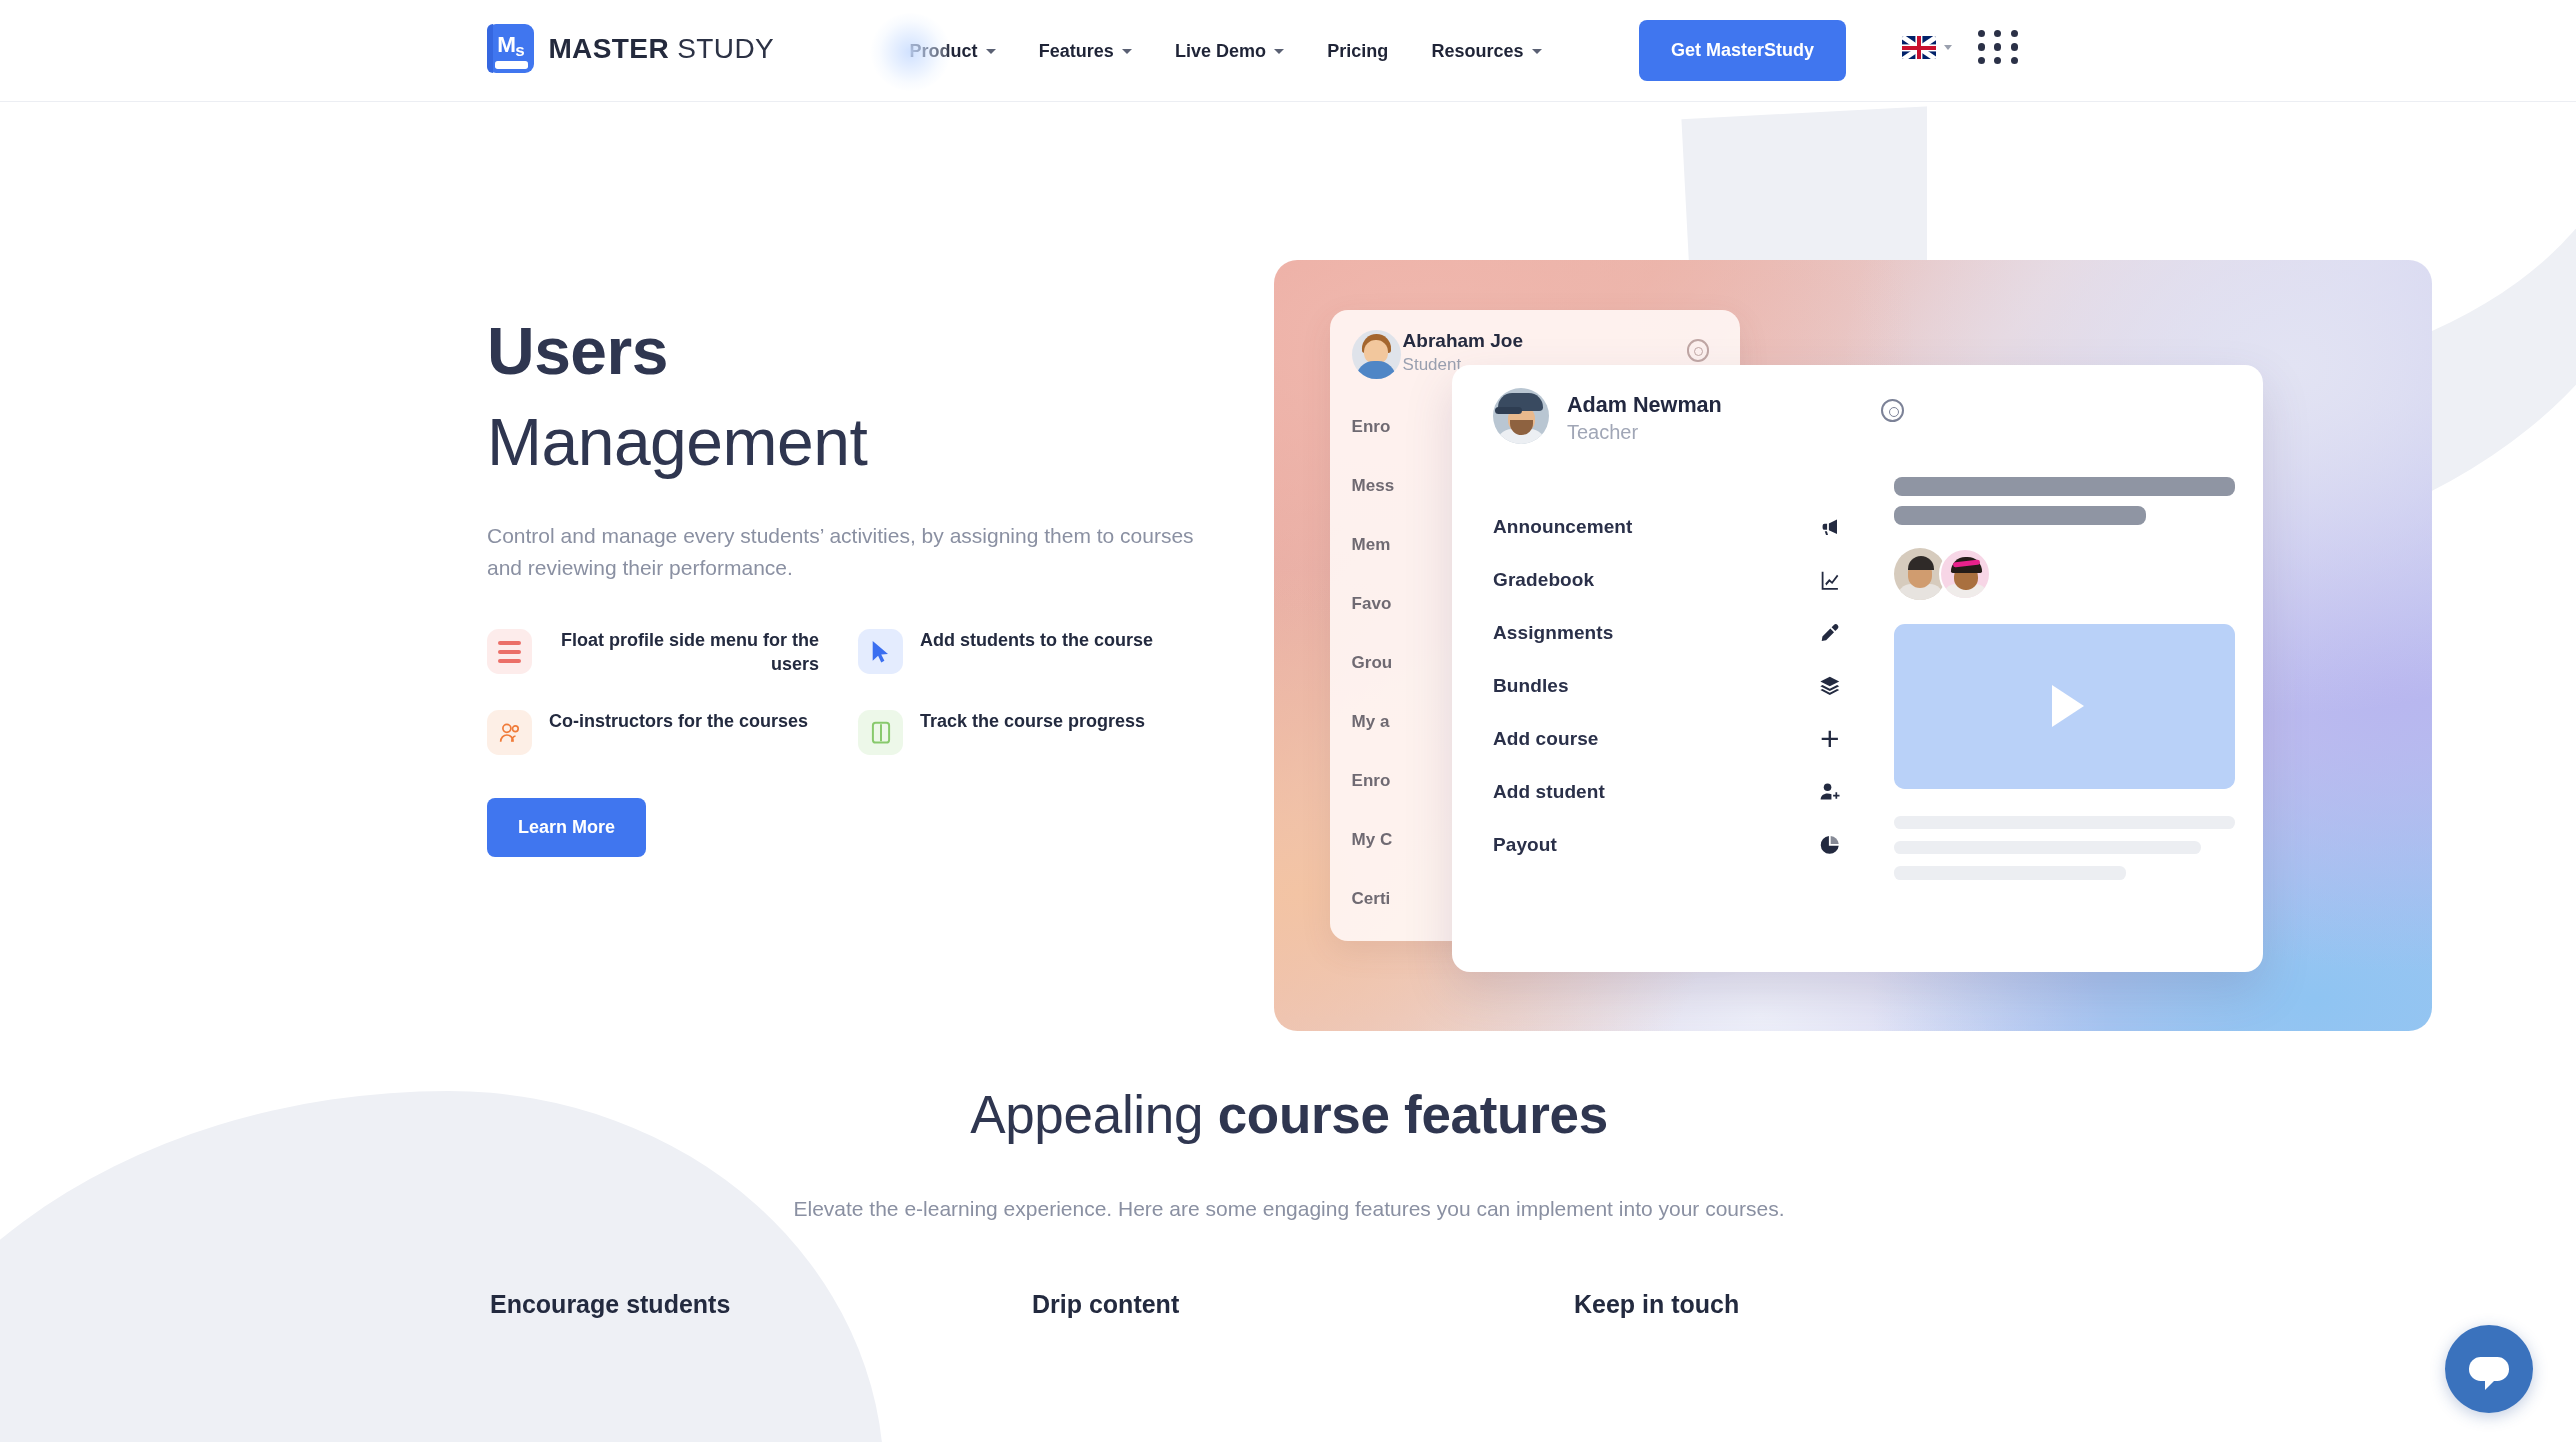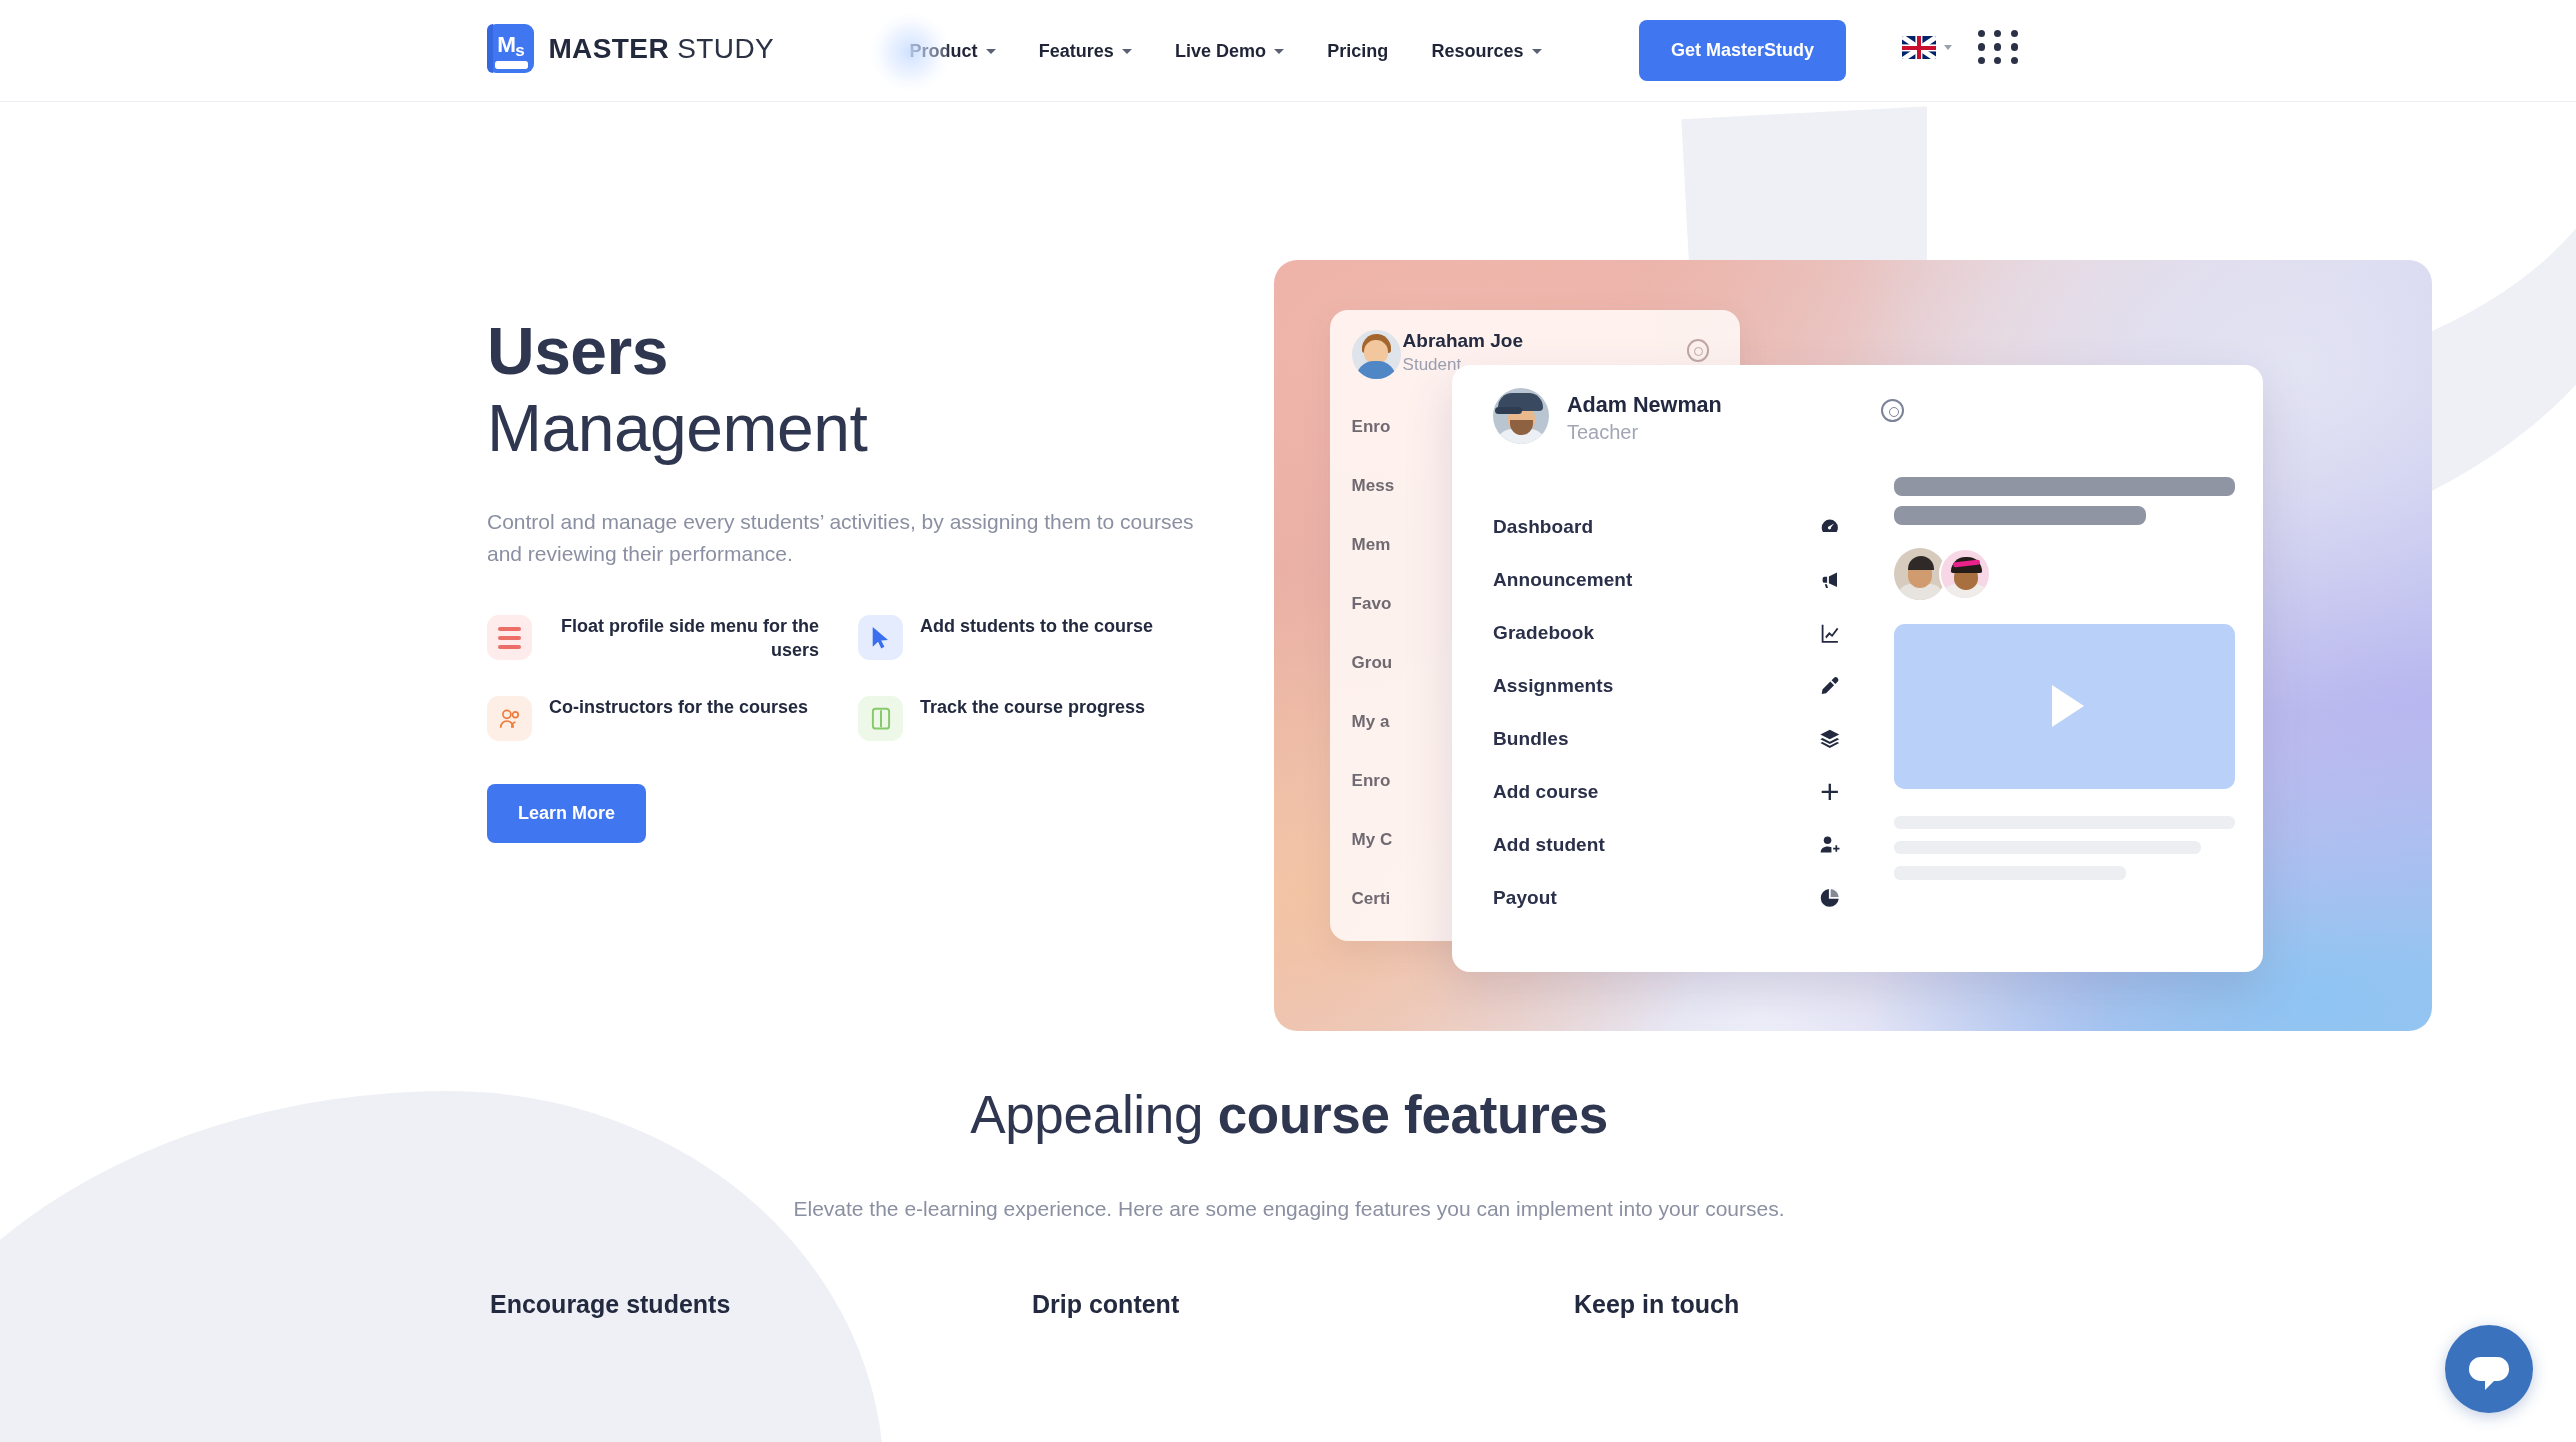--- a/index.html
+++ b/index.html
@@ -113,21 +113,21 @@
   .flag i.cross-v2 { position:absolute; left:50%; top:0; width:4px; height:100%; background:#C8102E; transform:translateX(-50%); z-index:3;}
   .flag i.cross-h2 { position:absolute; top:50%; left:0; height:4px; width:100%; background:#C8102E; transform:translateY(-50%); z-index:3;}
   .caret-sm { width:0;height:0;border-left:4.5px solid transparent;border-right:4.5px solid transparent;border-top:5.4px solid #9aa0ae; }
   .grid-dots { position: absolute; left: 1978px; top: 30px; display: grid; grid-template-columns: repeat(3, 10px); gap: 6.3px; cursor: pointer; }
   .grid-dots i { width: 7.2px; height: 7.2px; border-radius: 50%; background: #2b3147; display:block; }
 
   
   .hero { position: absolute; top: 102px; left: 0; width: 2576px; height: 982px; z-index: 10; }
   .hero-left { position: absolute; left: 487px; top: 215px; width: 757px; }
   .h1-bold { font-size: 66px; font-weight: 700; color: #2f3650; line-height: 1.06; letter-spacing: -0.5px; }
-  .h1-light { font-size: 66px; font-weight: 300; color: #2f3650; line-height: 1.12; letter-spacing: -0.5px; margin-top: 5px; }
+  .h1-light { font-size: 66px; font-weight: 300; color: #2f3650; line-height: 1.12; letter-spacing: -0.5px; margin-top: 19px; }
   .hero-sub { margin-top: 40px; font-size: 21px; line-height: 1.52; color: #8a90a2; max-width: 735px; font-weight: 400; }
 
   .feat-grid {
     margin-top: 44px; display: grid;
     grid-template-columns: 371px 371px; row-gap: 32px; column-gap: 0; text-align: right;
   }
   .feat { display: flex; align-items: flex-start; gap: 17px; }
   .feat-ico {
     flex: 0 0 auto; width: 45px; height: 45px; border-radius: 11.7px;
     display: flex; align-items: center; justify-content: center; margin-top: 1.8px;
@@ -435,28 +435,20 @@
           </div>
           <div>
             <div class="cf-name">Adam Newman</div>
             <div class="cf-role">Teacher</div>
           </div>
           <div class="gear2"></div>
         </div>
 
         <div class="menu">
 
-          <div class="menu-row">
-            <span class="lbl">Dashboard</span>
-            <span class="ic">
-              <svg viewBox="0 0 24 24">
-                  <path d="M12 4a9 9 0 0 0-9 9 8.9 8.9 0 0 0 1.4 4.8h15.2A8.9 8.9 0 0 0 21 13a9 9 0 0 0-9-9zm4.8 4.2-3.4 4.3a1.8 1.8 0 1 1-1.9-1.2l5.3-3.1z"></path>
-                </svg>
-            </span>
-          </div>
 
           <div class="menu-row">
             <span class="lbl">Announcement</span>
             <span class="ic">
               <svg viewBox="0 0 24 24">
                   <path d="M20 4v16l-9-4.2V8.2L20 4zM9 8.6v6.8H6.2A2.2 2.2 0 0 1 4 13.2v-2.4a2.2 2.2 0 0 1 2.2-2.2H9zm-2.6 8.3h2.4L10 21H7.8l-1.4-4.1z"></path>
                 </svg>
             </span>
           </div>
 

